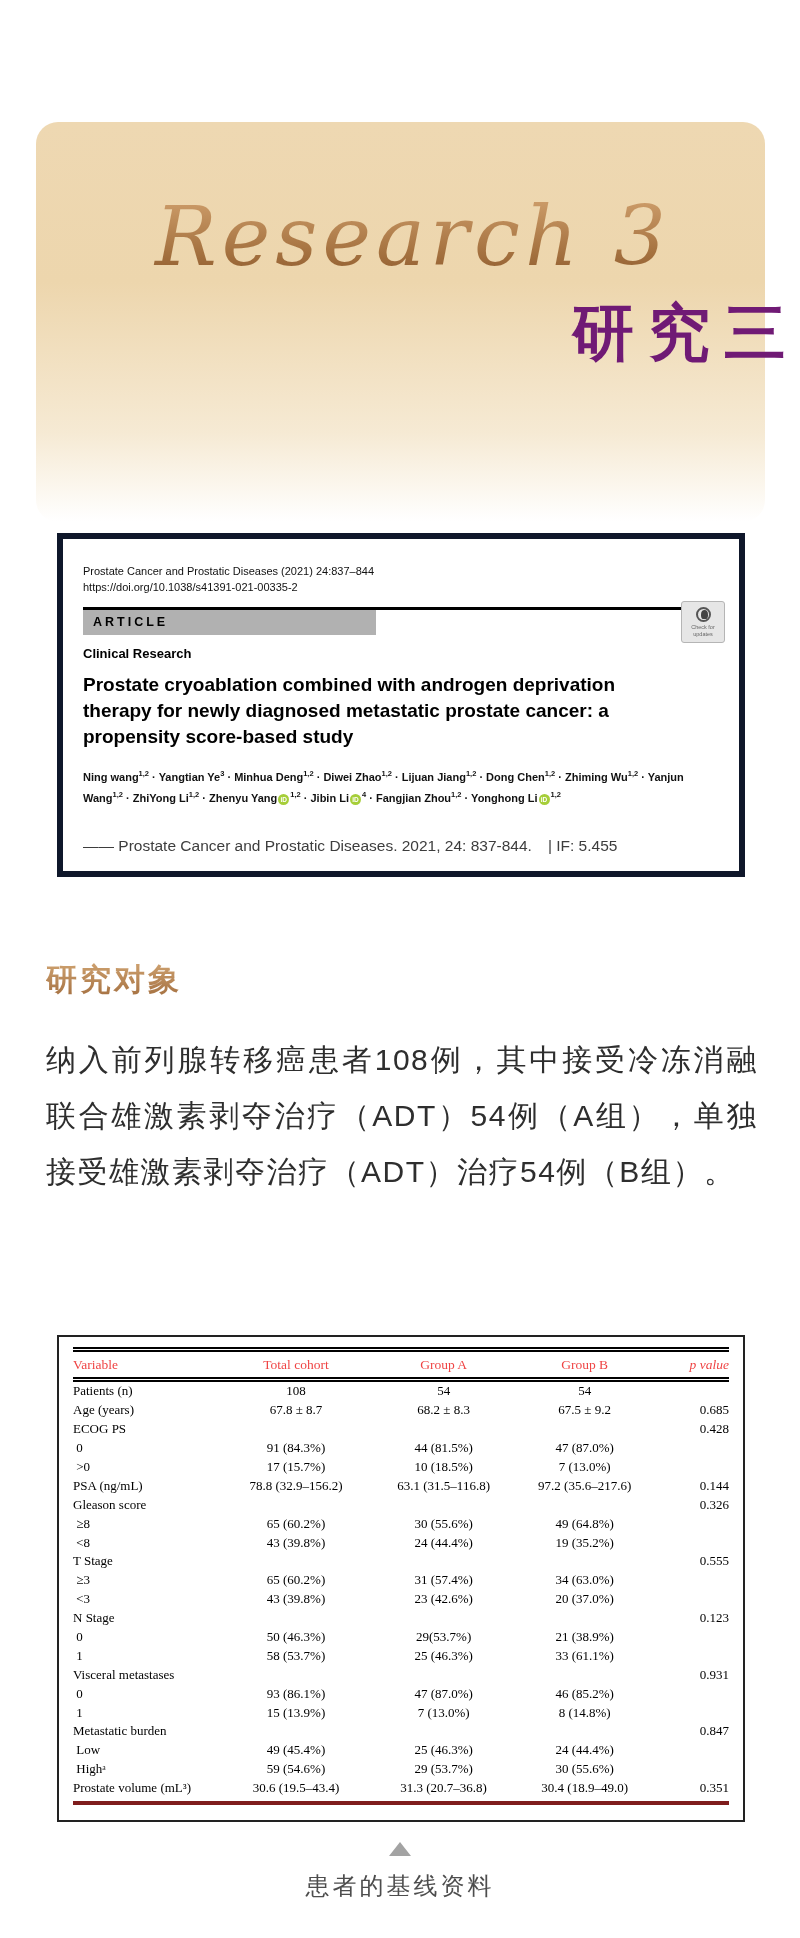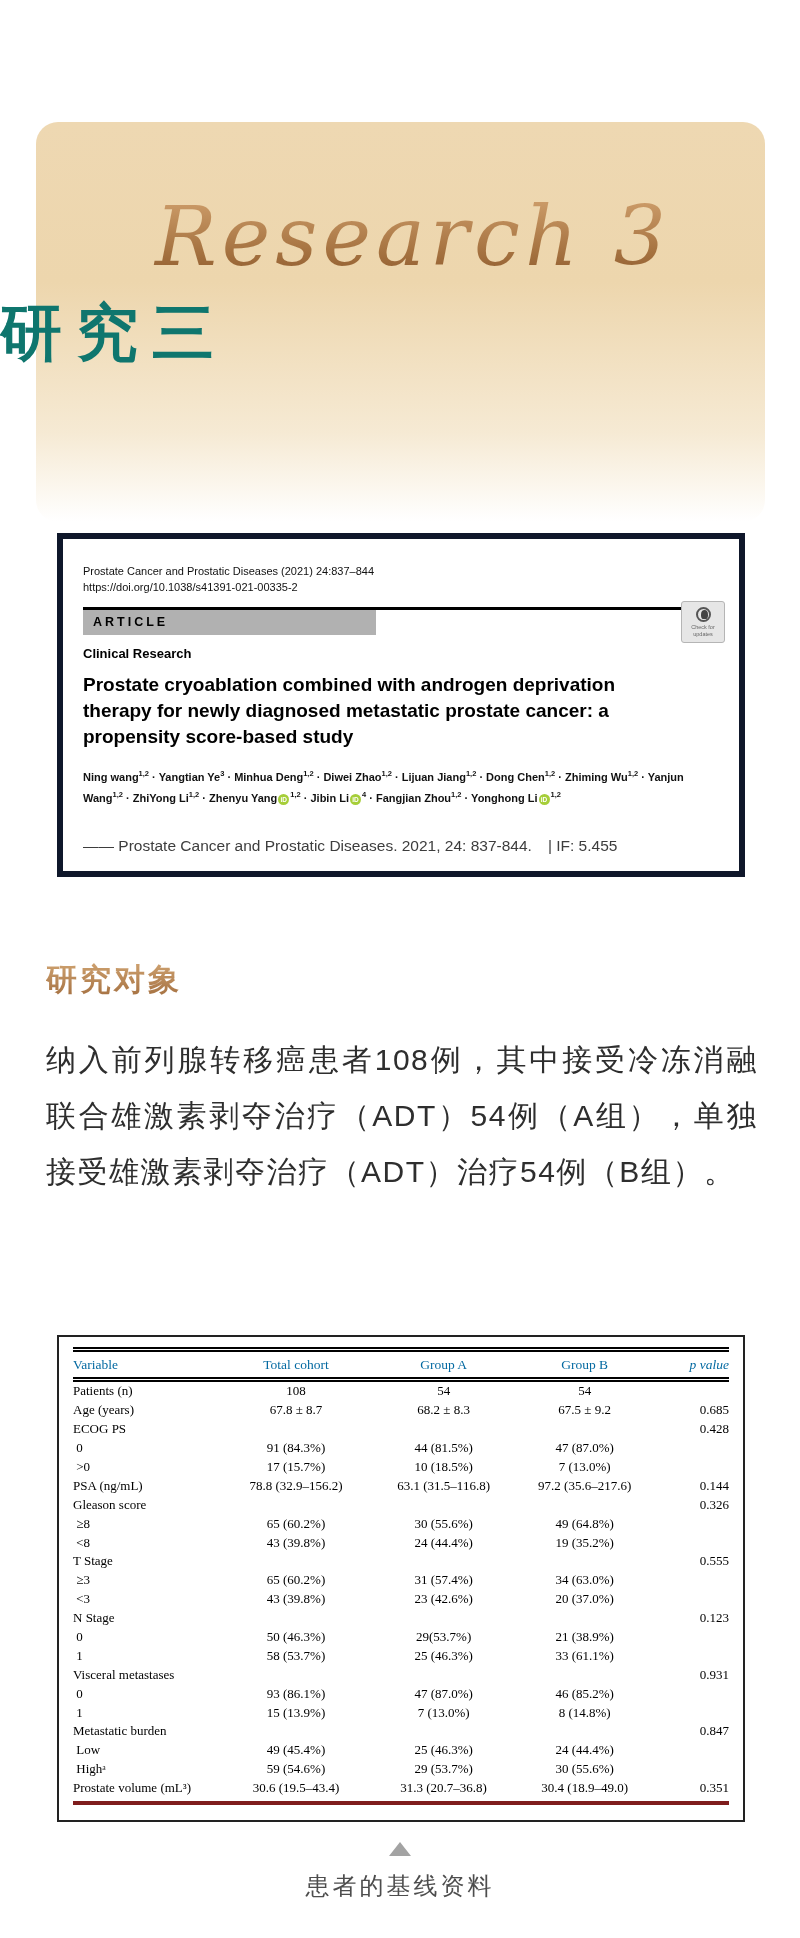--- a/index.html
+++ b/index.html
@@ -13,23 +13,23 @@
     background:linear-gradient(180deg,#eed8b2 0%, #edd6ad 40%, #f6ead4 78%, #ffffff 100%);
   }
   .script-title {
     position:absolute; top:196px; left:13px; width:100%; text-align:center;
     font-family:"DejaVu Serif", serif; font-style:italic; font-weight:400;
     font-size:82px; letter-spacing:5px; line-height:1;
     background:linear-gradient(180deg,#cf9f6c 0%, #a4713f 70%, #8f5c2f 100%);
     -webkit-background-clip:text; background-clip:text; color:transparent;
   }
   .cn-title {
-    position:absolute; top:294px; left:0; width:100%; text-align:left;
+    position:absolute; top:294px; left:0; width:100%; text-align:right;
     font-family:"DejaVu Serif", serif; font-weight:700; font-size:62px;
-    letter-spacing:14px; color:#0f766e; line-height:1.25;
+    letter-spacing:14px; color:#701a75; line-height:1.25;
   }
 
   
   .paper-card {
     position:absolute; left:57px; top:533px; width:688px; height:344px;
     background:#ffffff; border:6px solid #0f172a; padding:24px 20px 16px 20px;
   }
   .journal-line { font-size:11px; color:#111; line-height:16px; }
   .doi-line { font-size:11px; color:#111; line-height:16px; }
   .article-rule { margin-top:12px; border-top:3px solid #000; width:100%; }
@@ -84,21 +84,21 @@
     color:#2e2e2e; text-align:justify;
   }
 
   
   .table-card {
     position:absolute; left:57px; top:1335px; width:688px; height:487px;
     background:#fff; border:2px solid #222; padding:10px 14px 8px 14px;
     font-family:"Liberation Serif", serif;
   }
   .hr-double { height:5px; border-top:2px solid #000; border-bottom:2px solid #000; }
-  .thead { display:flex; padding:5px 0 4px 0; font-size:13.5px; color:#0369a1; }
+  .thead { display:flex; padding:5px 0 4px 0; font-size:13.5px; color:#ef4444; }
   .tbody { border-bottom:4px solid #7f1d1d; padding-bottom:3px; }
   .trow { display:flex; height:18.9px; align-items:center; font-size:13px; color:#000; }
   .tcell { white-space:pre; overflow:hidden; }
   .c0 { width:22%; text-align:left; }
   .c1 { width:24%; text-align:center; }
   .c2 { width:21%; text-align:center; }
   .c3 { width:22%; text-align:center; }
   .c4 { width:11%; text-align:right; }
   .thead .c4 { font-style:italic; }
 

